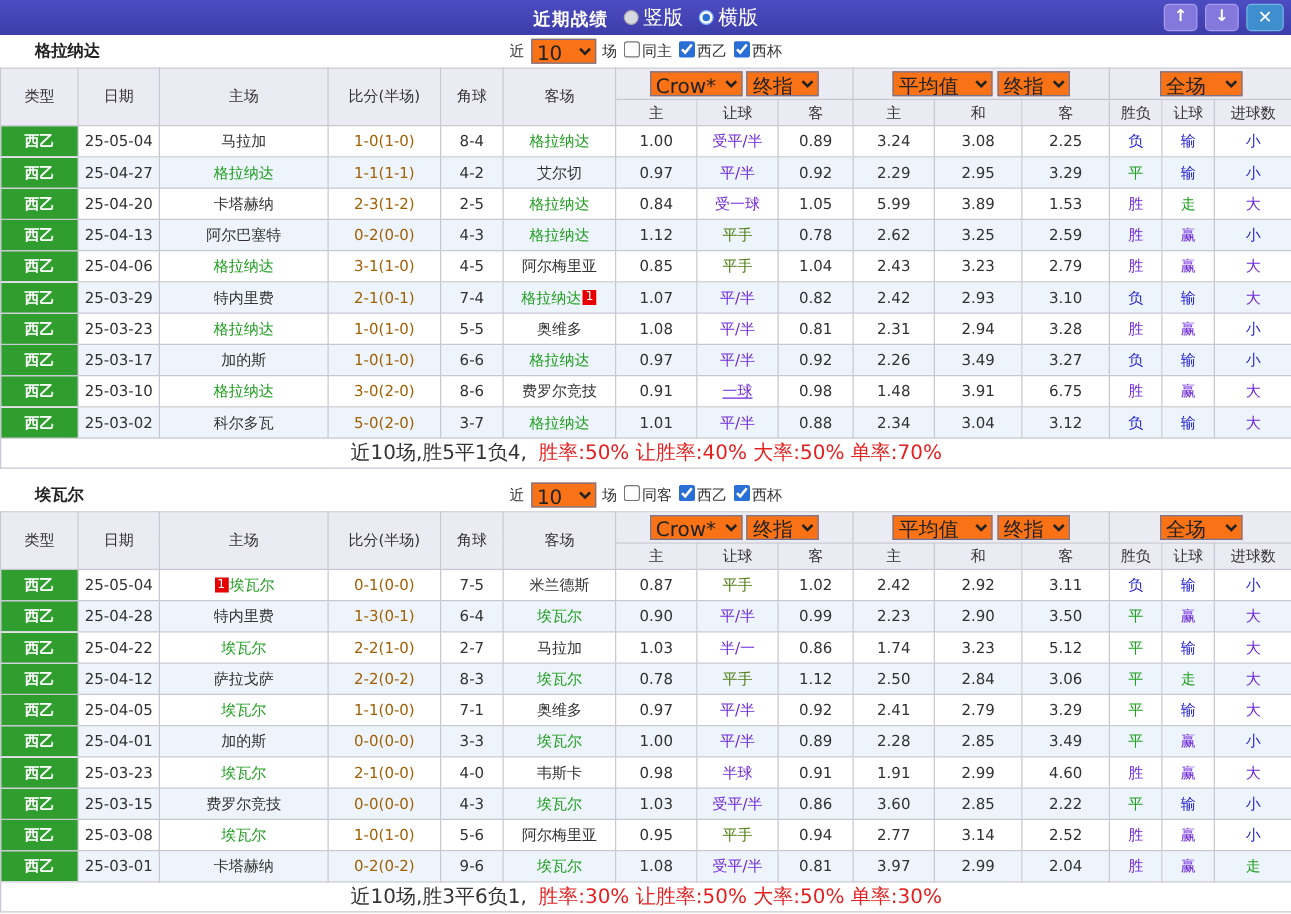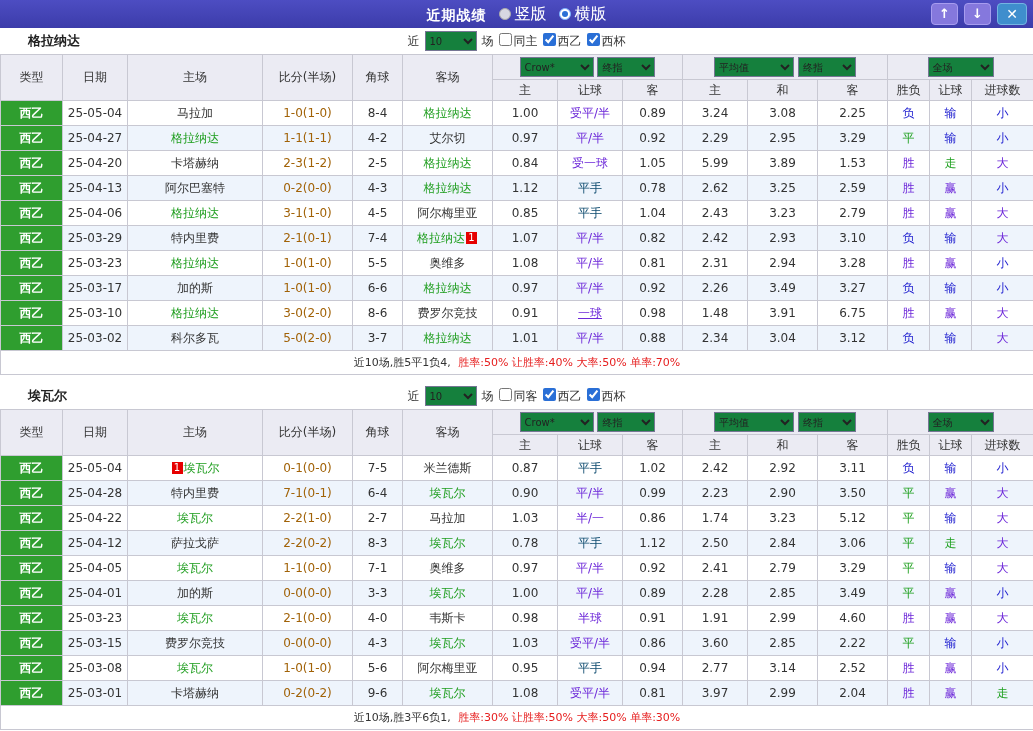--- a/index.html
+++ b/index.html
@@ -20,45 +20,45 @@
   .tb-btn{width:27px;height:22px;border-radius:4px;border:1px solid #a79cef;background:#8578dd;
     color:#fff;font-size:13px;line-height:20px;text-align:center;cursor:pointer;font-weight:bold}
   .tb-btn.close{background:#3f8ecd;border-color:#74b4e2;width:30px;font-size:14px}
   
   .section-head{height:26px;position:relative;display:flex;align-items:center}
   .section + .section{margin-top:8px}
   .team-name{position:absolute;left:28px;font-weight:bold;font-size:13px;color:#222}
   .filters{margin:0 auto;display:flex;align-items:center;gap:5px;font-size:12px;color:#333}
   .filters label{display:inline-flex;gap:2px;cursor:pointer}
   input[type=checkbox]{accent-color:#2a6fd6;width:13px;height:13px}
-  select{font-size:10px;height:20px;border:1px solid #767694;background:#15803d;
+  select{font-size:16px;height:20px;border:1px solid #767694;background:#f97316;
     font-family:inherit;color:#222}
   .sel-count{width:52px}.sel-book{width:74px}.sel-final{width:58px}
   .sel-avg{width:80px}.sel-scope{width:66px}
   
   table{width:1033px;border-collapse:collapse;table-layout:fixed}
   th,td{border:1px solid #c8c8d2;text-align:center;font-size:12px;padding:0;
     white-space:nowrap;overflow:hidden;color:#333}
   thead th{background:#ebebf3;font-weight:normal}
   .dd-row th{height:25px}
   .sub-row th{height:21px}
   tbody td{height:25px}
   tbody tr:nth-child(even){background:#eef4fc}
   td.type-cell{background:#2f9e2f;color:#fff;font-weight:bold}
   .score{color:#a16207}
   .red{color:#6d28d9}
   .blue{color:#2020d0}
   .green{color:#1fa01f}
-  .neutral{color:#0c4a6e}
+  .neutral{color:#4d7c0f}
   .focus{color:#1f9e1f}
   .ul{text-decoration:underline}
   .team-link{cursor:pointer}
   .badge{display:inline-block;background:#e60000;color:#fff;font-size:10px;
     line-height:12px;min-width:11px;padding:0 1px;margin:0 1px;vertical-align:middle}
-  tfoot td{height:24px;font-size:11px;background:#fff}
+  tfoot td{height:24px;font-size:16px;background:#fff}
   tfoot .stats{color:#e61e1e;margin-left:4px}
 </style>
 </head>
 <body>
 
 <div class="titlebar">
   <div class="title-group">
     <span class="app-title">近期战绩</span>
     <span class="radio-label">
       <span class="radio"></span>
@@ -416,21 +416,21 @@
           <td>2.92</td>
           <td>3.11</td>
           <td class="blue">负</td>
           <td class="blue">输</td>
           <td class="blue">小</td>
         </tr>
         <tr>
           <td class="type-cell">西乙</td>
           <td>25-04-28</td>
           <td><span class="team-link">特内里费</span></td>
-          <td class="score">7-1(0-1)</td>
+          <td class="score">1-3(0-1)</td>
           <td>6-4</td>
           <td><span class="focus team-link">埃瓦尔</span></td>
           <td>0.90</td>
           <td class="red">平/半</td>
           <td>0.99</td>
           <td>2.23</td>
           <td>2.90</td>
           <td>3.50</td>
           <td class="green">平</td>
           <td class="red">赢</td>

